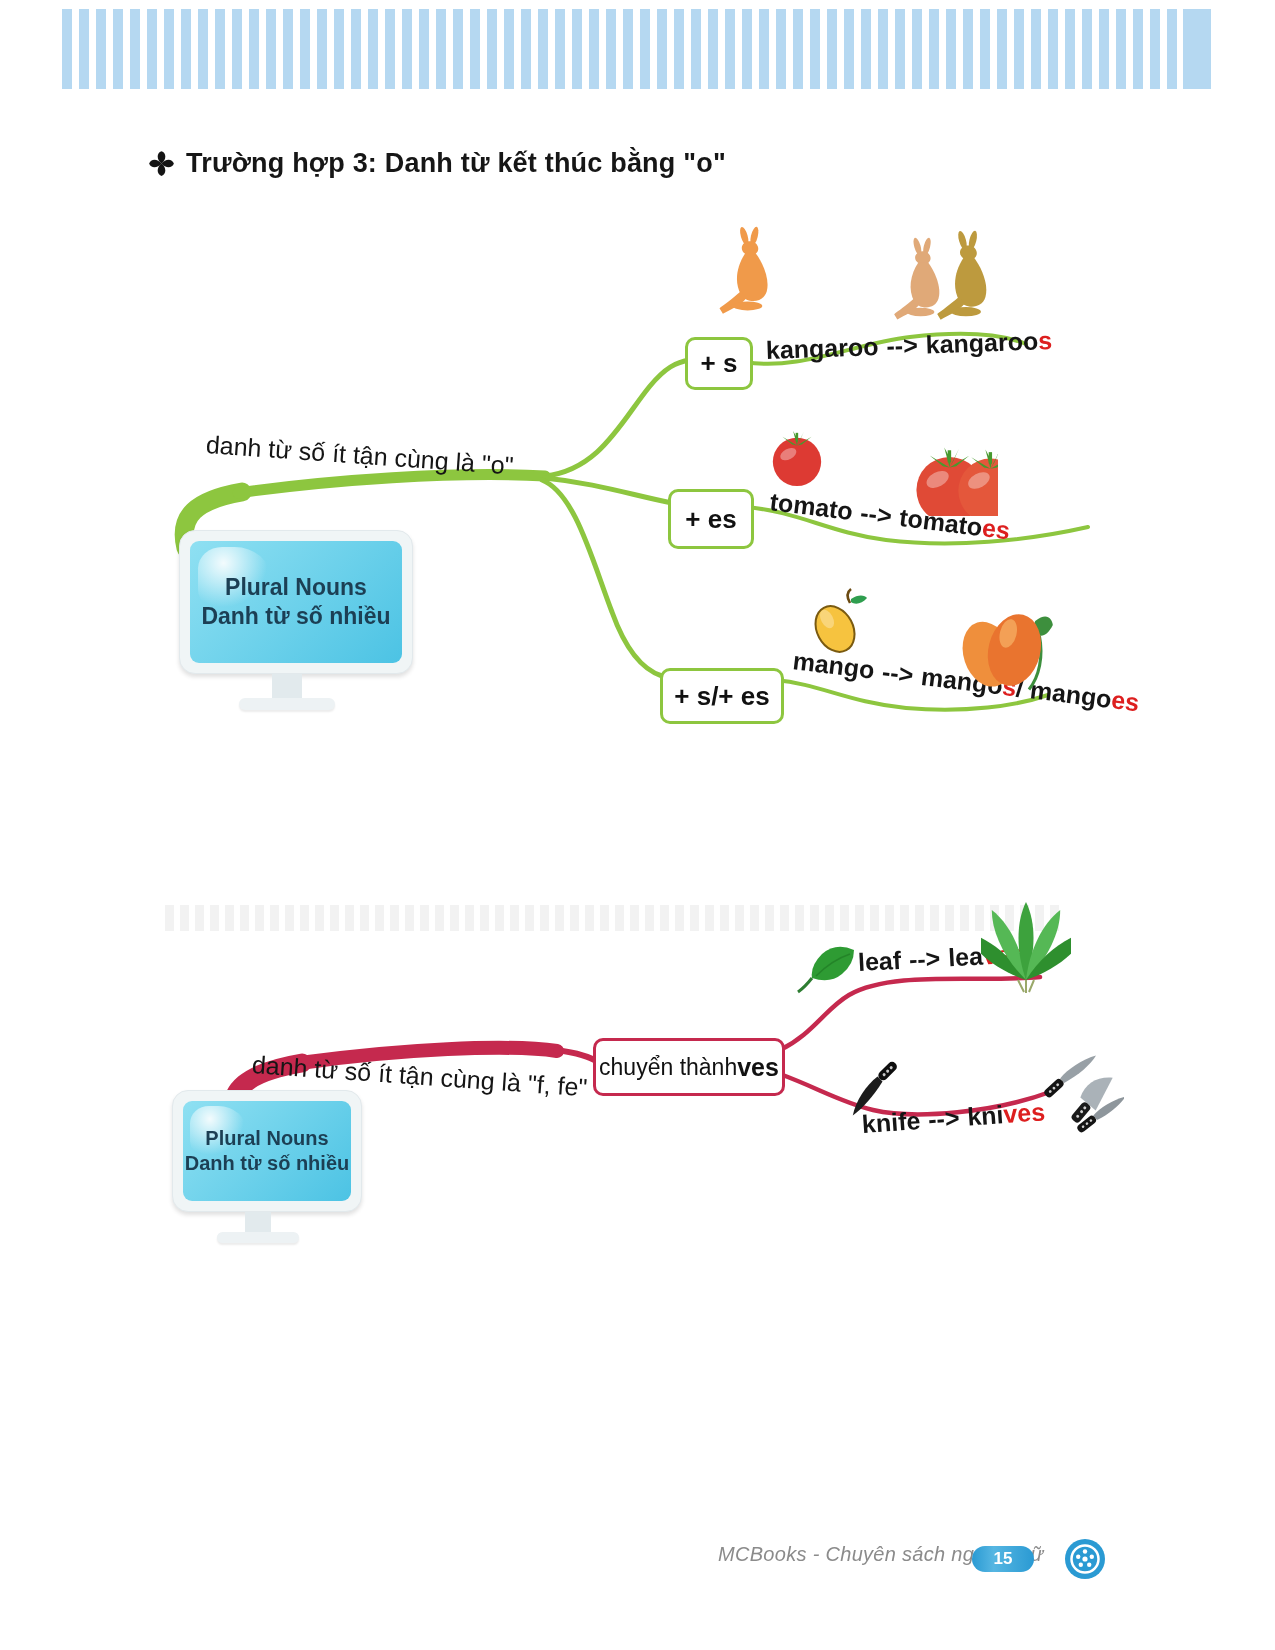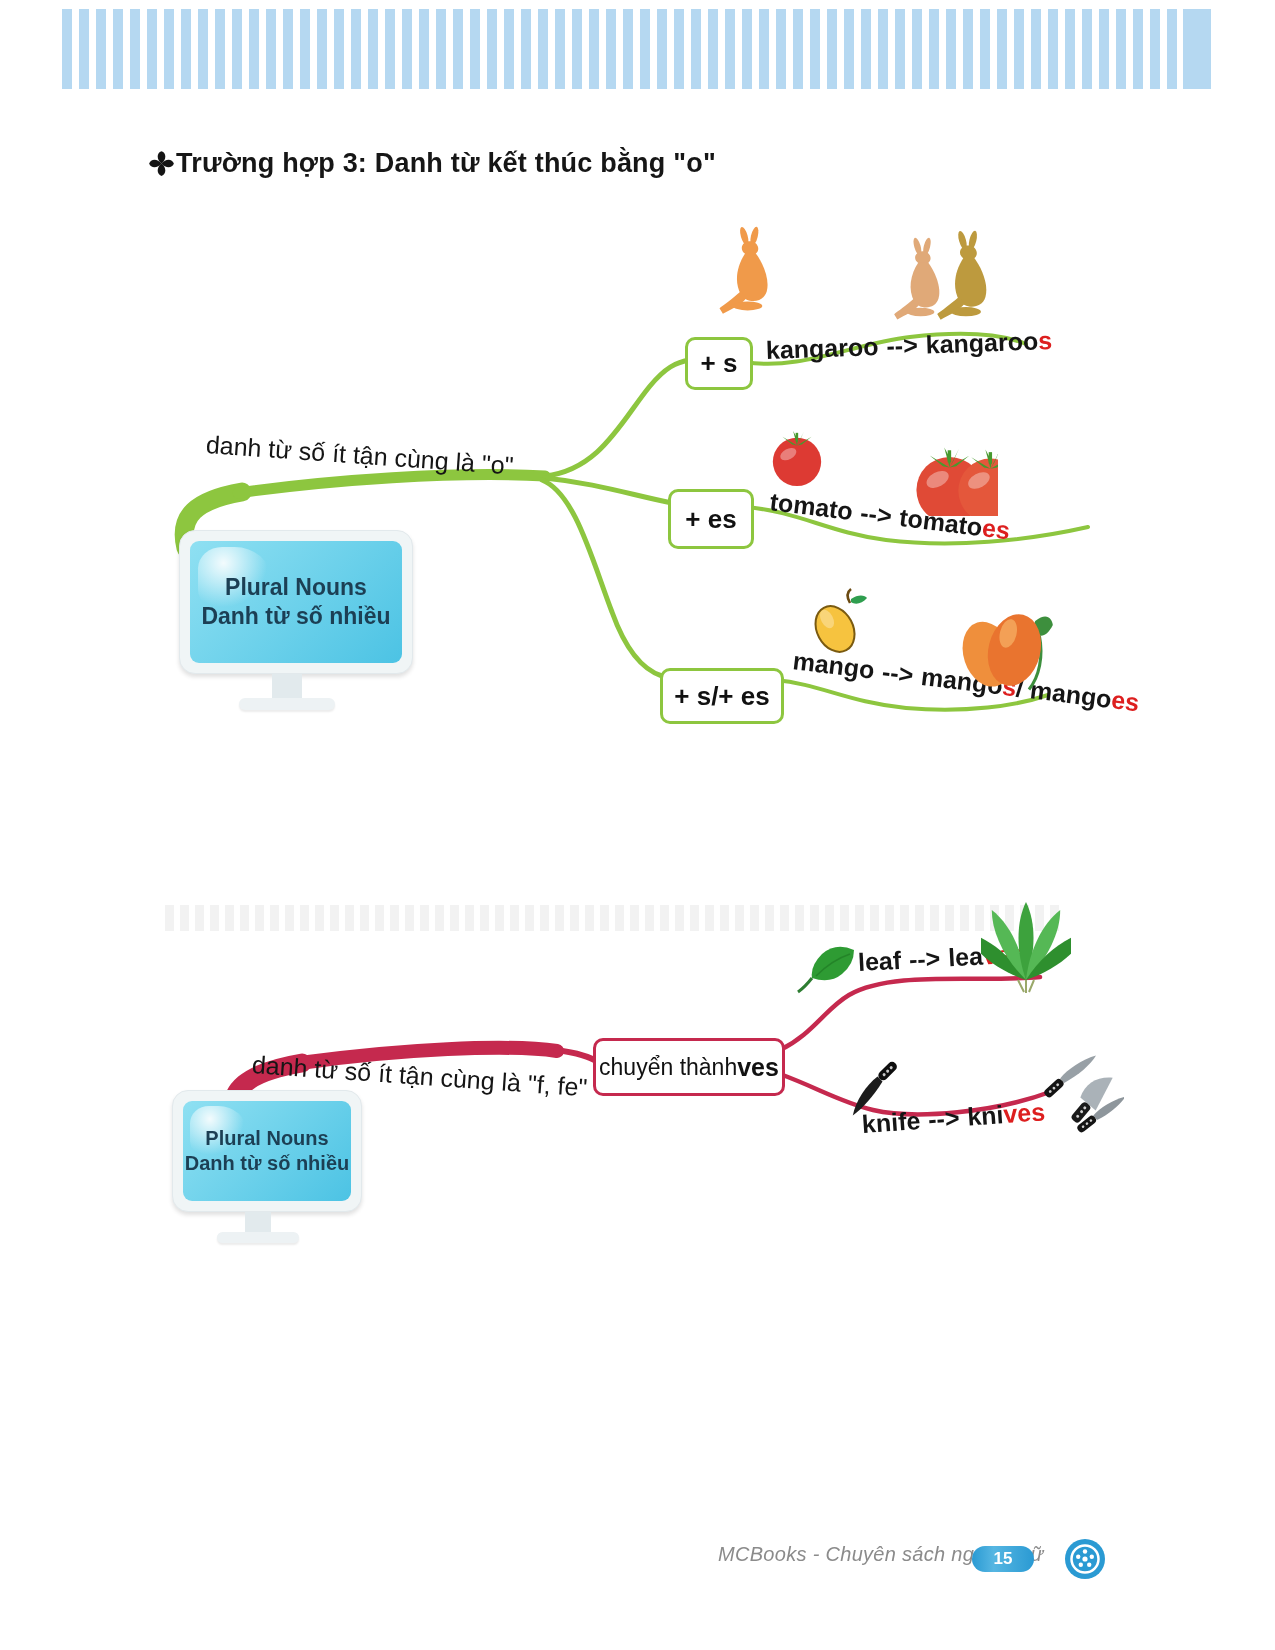--- a/index.html
+++ b/index.html
@@ -5,21 +5,21 @@
   html,body{margin:0;padding:0;background:#fff;}
   .page{position:relative;width:1275px;height:1650px;background:#fff;overflow:hidden;
         font-family:"Liberation Sans",sans-serif;margin:0 auto;}
 
   
   .banner-stripes{position:absolute;left:62px;top:9px;width:1120px;height:80px;
     background:repeating-linear-gradient(90deg,var(--banner-blue) 0 10px,transparent 10px 17px);}
   .banner-endcap{position:absolute;left:1183px;top:9px;width:28px;height:80px;background:var(--banner-blue);}
 
   
-  .sec-title{position:absolute;display:flex;align-items:center;gap:1px;z-index:2;}
+  .sec-title{position:absolute;display:flex;align-items:center;gap:11px;z-index:2;}
   .sec-title h2{margin:0;font-size:27px;font-weight:bold;color:#161616;letter-spacing:.2px;}
   .clover{width:27px;height:27px;flex:0 0 auto;}
 
   
   .watermark{position:absolute;left:165px;top:905px;width:900px;height:26px;z-index:1;
     background:repeating-linear-gradient(90deg,#f2f2f2 0 9px,transparent 9px 15px);}
 
   .curves{position:absolute;left:0;top:0;z-index:1;}
   .curves path{fill:none;stroke-linecap:round;}
 

